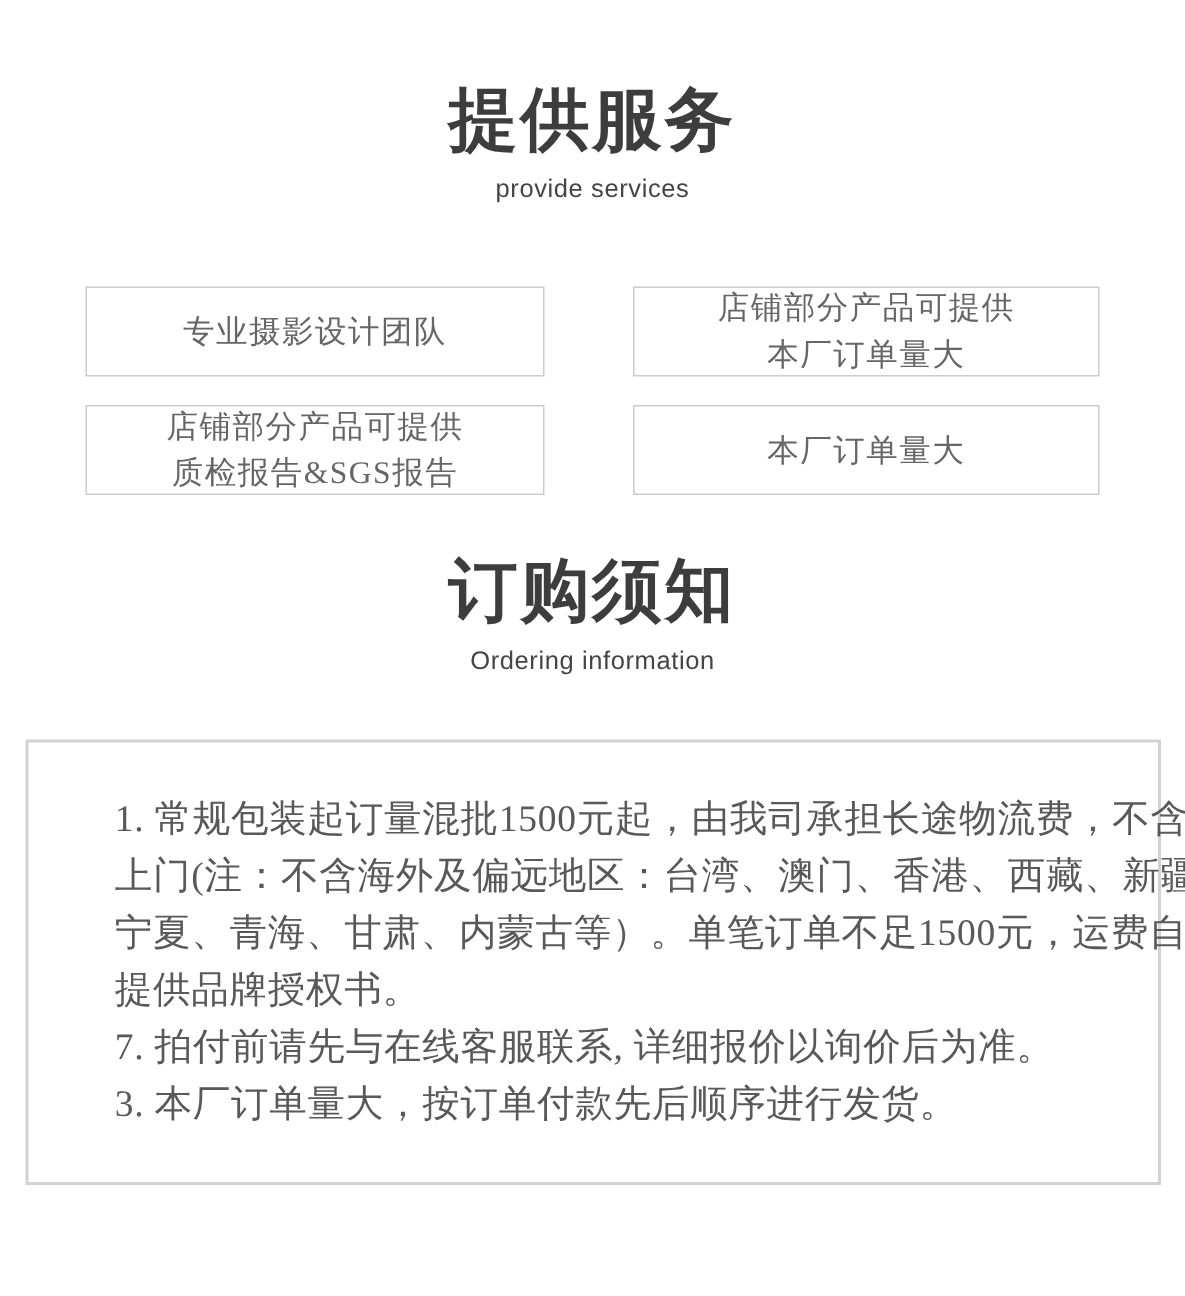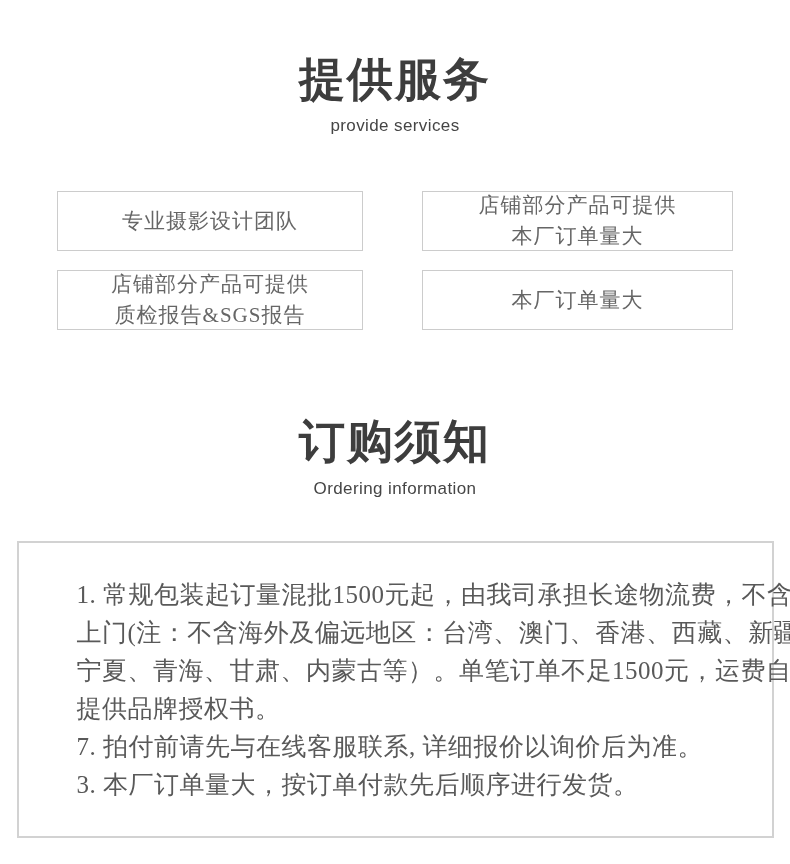--- a/index.html
+++ b/index.html
@@ -15,21 +15,21 @@
     margin: 0;
     text-align: center;
     font-size: 46px;
     line-height: 54px;
     font-weight: 700;
     color: #3d3d3d;
     letter-spacing: 2px;
     font-family: "Liberation Sans", sans-serif;
   }
   .section-title.first { margin-top: 52px; }
-  .section-title.second { margin-top: 84px; }
+  .section-title.second { margin-top: 36px; }
   .section-subtitle {
     margin: 10px 0 0;
     text-align: center;
     font-size: 17px;
     line-height: 20px;
     color: #454545;
     letter-spacing: 0.4px;
   }
   .section-subtitle.second { margin-top: 11px; }
   .services-grid {

